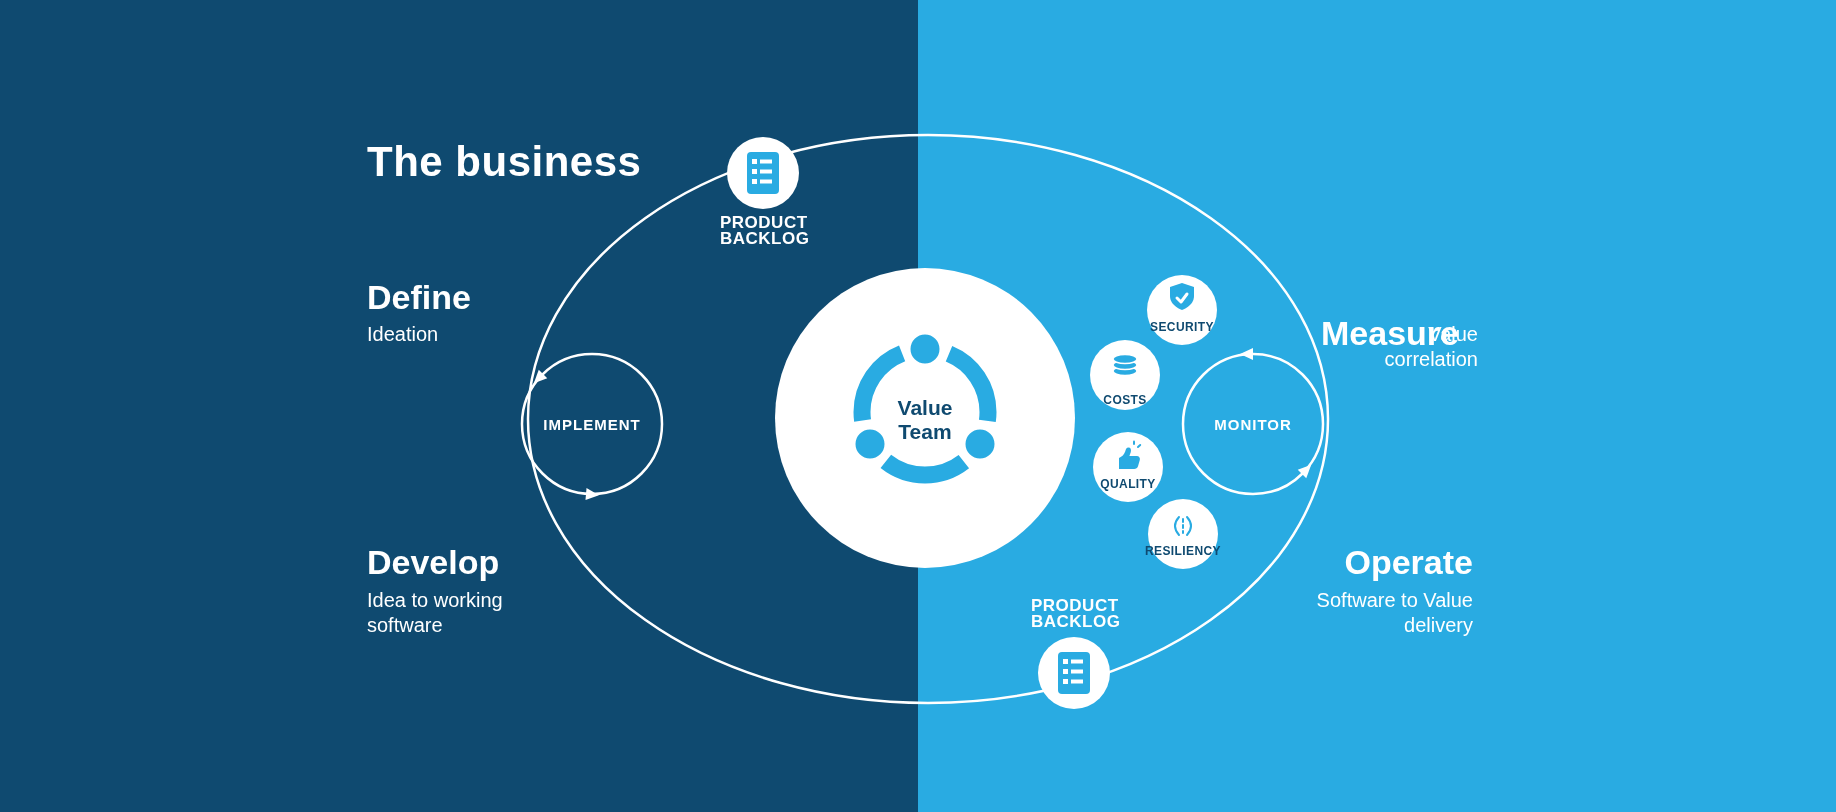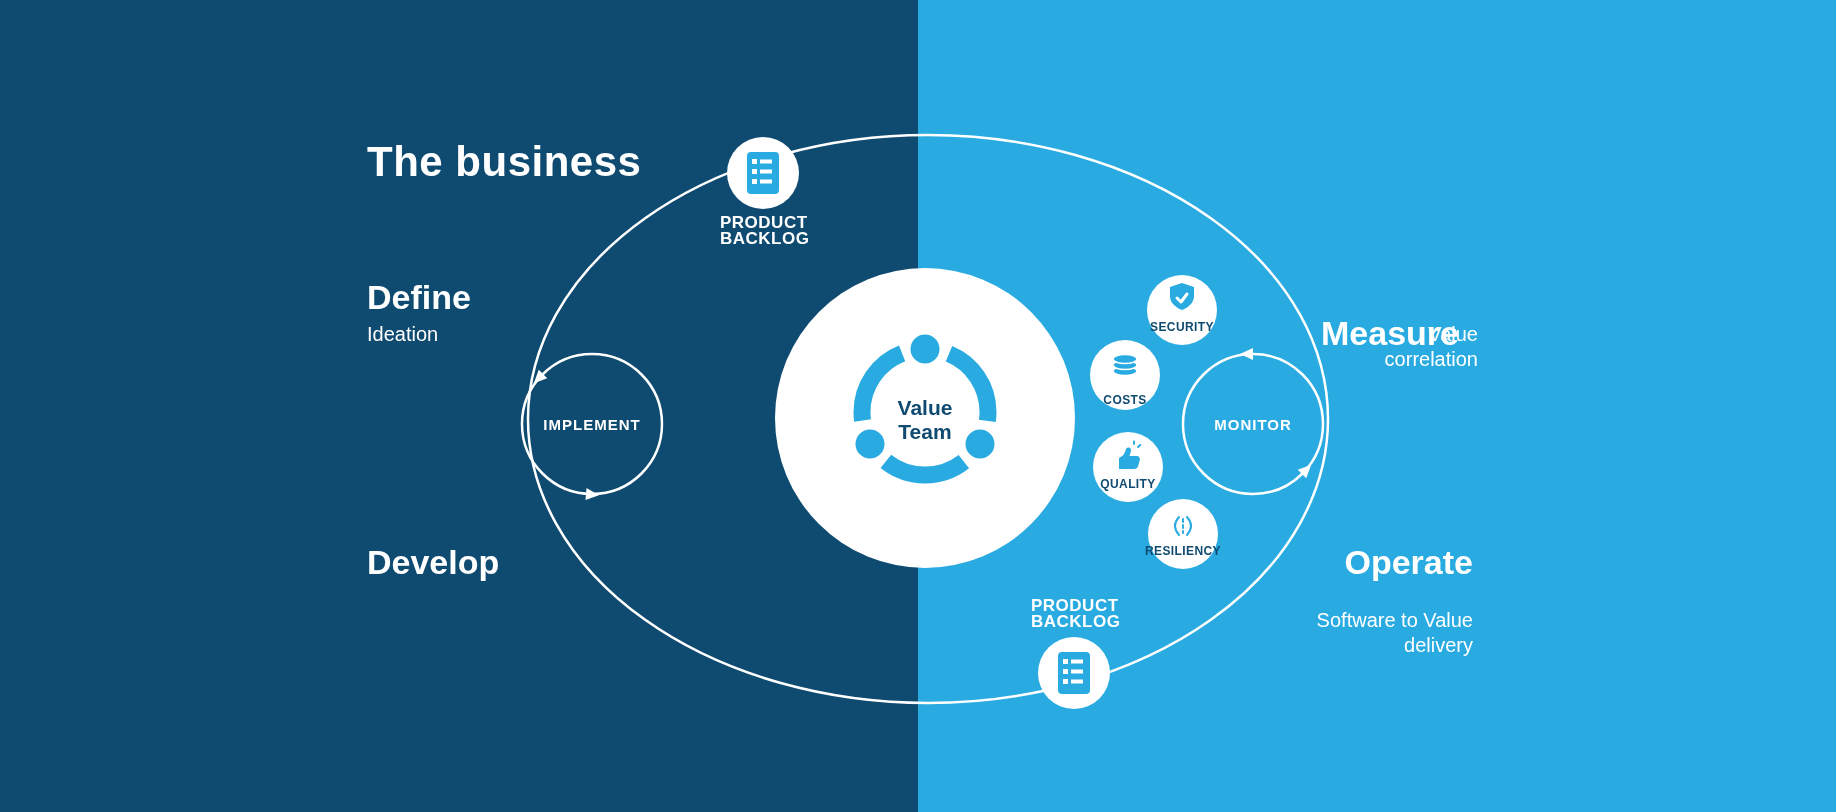--- a/index.html
+++ b/index.html
@@ -110,25 +110,26 @@
         <path d="M4,-17 q8,9 0,18" class="thin-blue"></path>
         <path d="M0,-15 v14" class="thin-blue" stroke-dasharray="3 3"></path>
       </g>
     </g>
   </svg>
 
   <div class="txt heading-xl" style="left:367px; top:138px;">The business</div>
   <div class="txt heading-lg" style="left:367px; top:278px;">Define</div>
   <div class="txt subtext" style="left:367px; top:322px;">Ideation</div>
   <div class="txt heading-lg" style="left:367px; top:543px;">Develop</div>
+  <div class="txt subtext" style="left:367px; top:588px; width:155px;">Idea to working software</div>
 
   <div class="txt heading-lg right-al" style="right:377px; top:278px;margin-top:36px;">Measure</div>
   <div class="txt subtext right-al" style="right:358px; top:322px; width:120px;">Value correlation</div>
   <div class="txt heading-lg right-al" style="right:363px; top:543px;">Operate</div>
-  <div class="txt subtext right-al" style="right:363px; top:608px; width:160px;">Software to Value delivery</div>
+  <div class="txt subtext right-al" style="right:363px; top:588px; width:160px;">Software to Value delivery</div>
 
   <div class="loop-label" style="left:592px; top:424px;">IMPLEMENT</div>
   <div class="loop-label" style="left:1253px; top:424px;">MONITOR</div>
   <div class="team-label" style="left:925px; top:420px;">Value Team</div>
 
   <div class="backlog-label" style="left:763px; top:215px;">PRODUCT BACKLOG</div>
   <div class="backlog-label" style="left:1074px; top:598px;">PRODUCT BACKLOG</div>
 
   <div class="sat-label" style="left:1182px; top:320px;">SECURITY</div>
   <div class="sat-label" style="left:1125px; top:385px;margin-top:8px;">COSTS</div>

